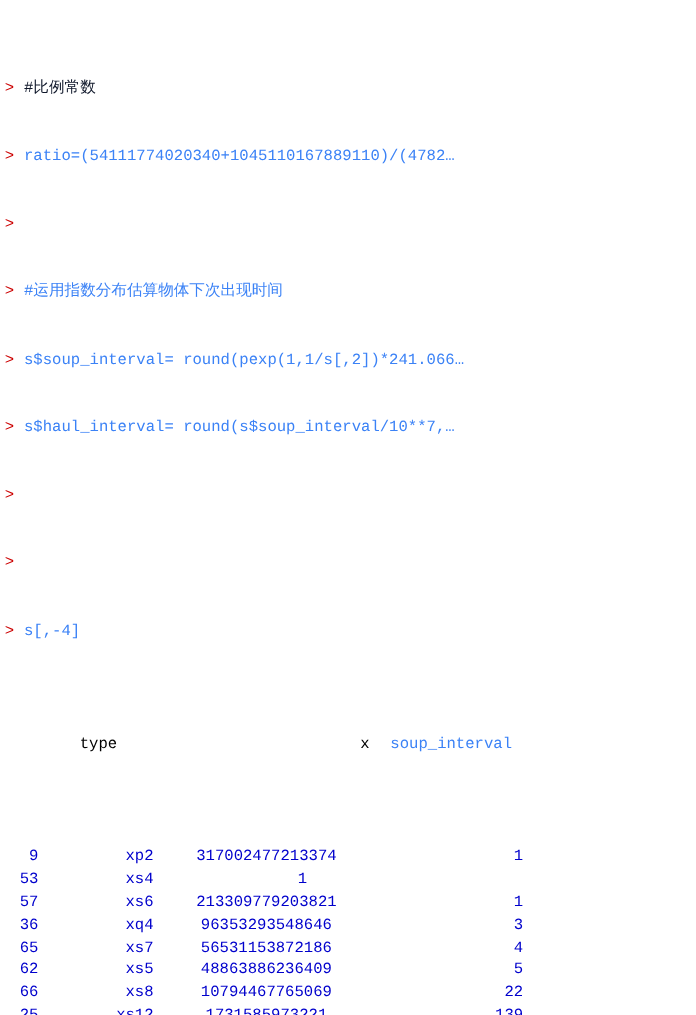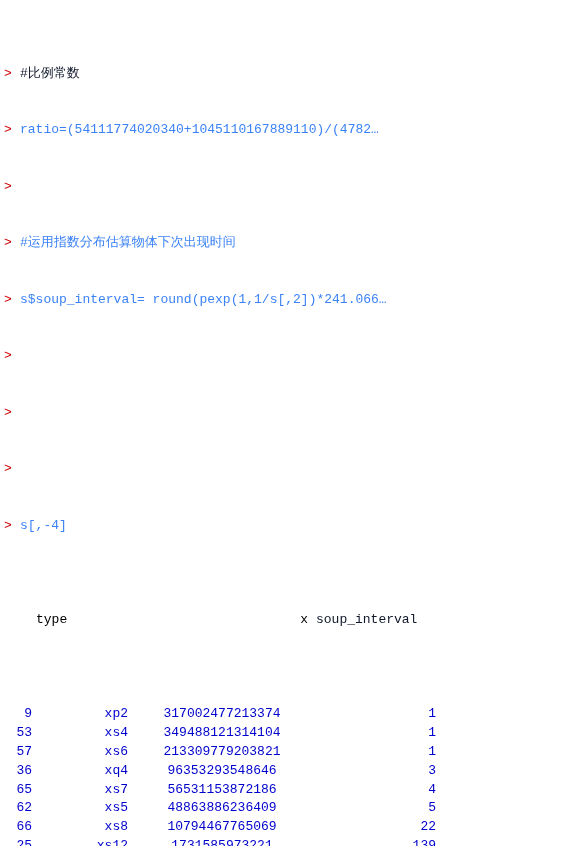--- a/index.html
+++ b/index.html
@@ -62,34 +62,34 @@
     .header-row {
       color: #000000;
       display: flex;
       padding-left: 0px;
     }
     .hcol-rownum {
       min-width: 32px;
     }
     .hcol-type {
       min-width: 100px;
-      text-align: left;
+      text-align: center;
       padding-right: 8px;
       color: #000000;
     }
     .hcol-x {
       min-width: 180px;
       text-align: right;
       padding-right: 8px;
       color: #000000;
     }
     .hcol-soup {
       min-width: 120px;
-      text-align: left;
-      color: #0f172a;
+      text-align: center;
+      color: #3b82f6;
     }
     .blue-text {
       color: #0000cc;
     }
     .red-text {
       color: #cc0000;
     }
   </style>
 </head>
 <body>
@@ -110,20 +110,21 @@
   <div class="line">
     <span class="prompt red-text">&gt; </span>
     <span class="code-line">#运用指数分布估算物体下次出现时间</span>
   </div>
   <div class="line">
     <span class="prompt red-text">&gt; </span>
     <span class="code-line">s$soup_interval= round(pexp(1,1/s[,2])*241.066…</span>
   </div>
   <div class="line">
     <span class="prompt red-text">&gt; </span>
+    <span class="code-line">s$haul_interval= round(s$soup_interval/10**7,…</span>
   </div>
   <div class="line">
     <span class="prompt red-text">&gt; </span>
   </div>
   <div class="line">
     <span class="prompt red-text">&gt; </span>
   </div>
   <div class="line">
     <span class="prompt red-text">&gt; </span>
     <span class="code-line">s[,-4]</span>
@@ -139,21 +140,20 @@
 
   
   <div id="table-body"><div class="table-row-data">
     <span class="col-rownum blue-text">9</span>
     <span class="col-type blue-text">xp2</span>
     <span class="col-x blue-text">317002477213374</span>
     <span class="col-soup blue-text">1</span>
   </div><div class="table-row-data">
     <span class="col-rownum blue-text">53</span>
     <span class="col-type blue-text">xs4</span>
-    <span class="col-x blue-text">349488121314104</span>
     <span class="col-soup blue-text">1</span>
   </div><div class="table-row-data">
     <span class="col-rownum blue-text">57</span>
     <span class="col-type blue-text">xs6</span>
     <span class="col-x blue-text">213309779203821</span>
     <span class="col-soup blue-text">1</span>
   </div><div class="table-row-data">
     <span class="col-rownum blue-text">36</span>
     <span class="col-type blue-text">xq4</span>
     <span class="col-x blue-text">96353293548646</span>

